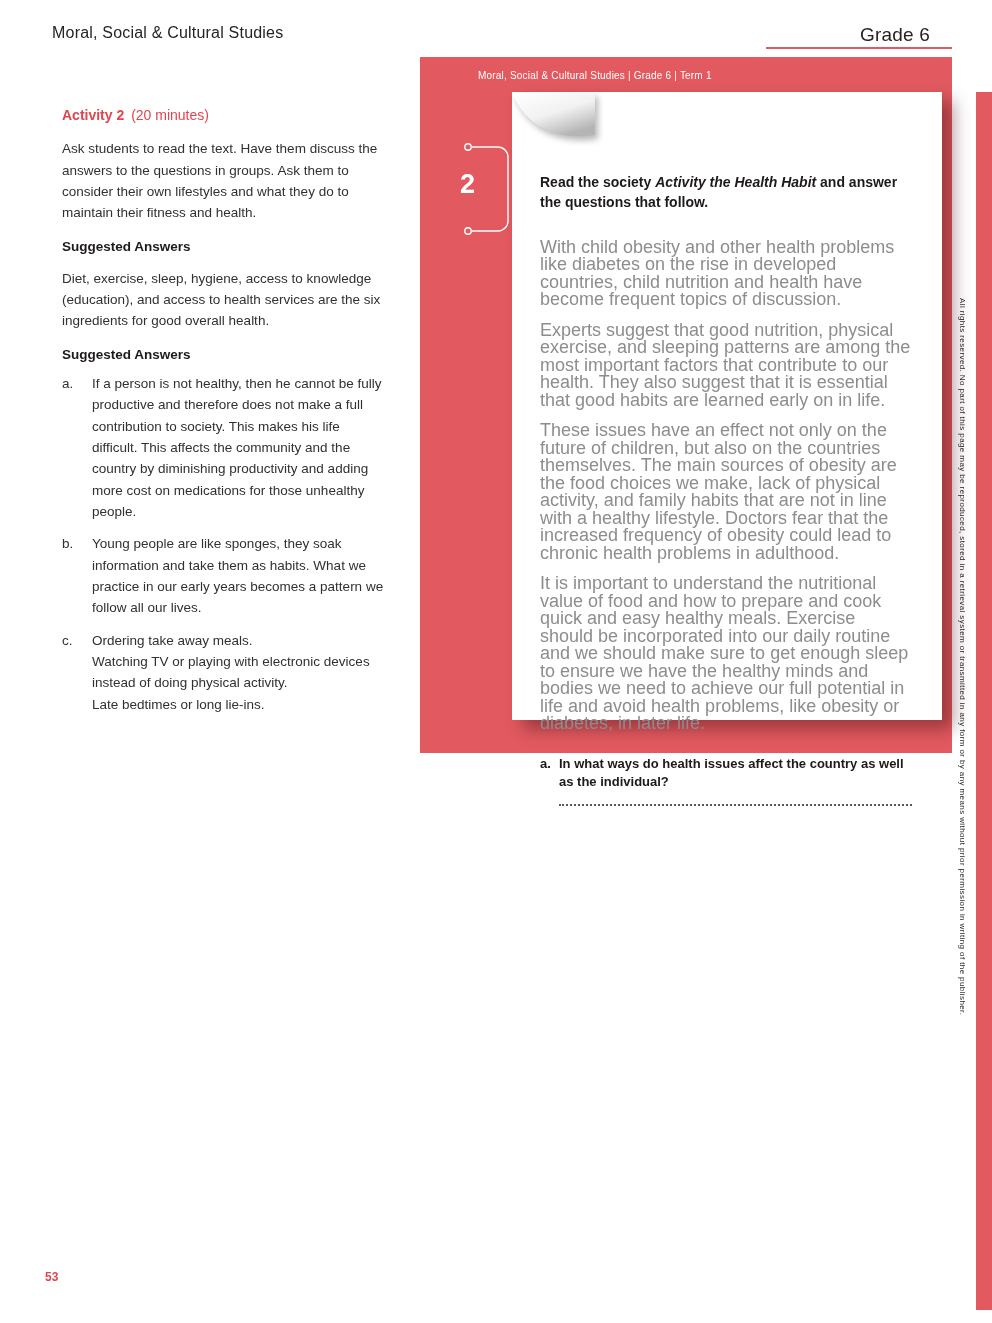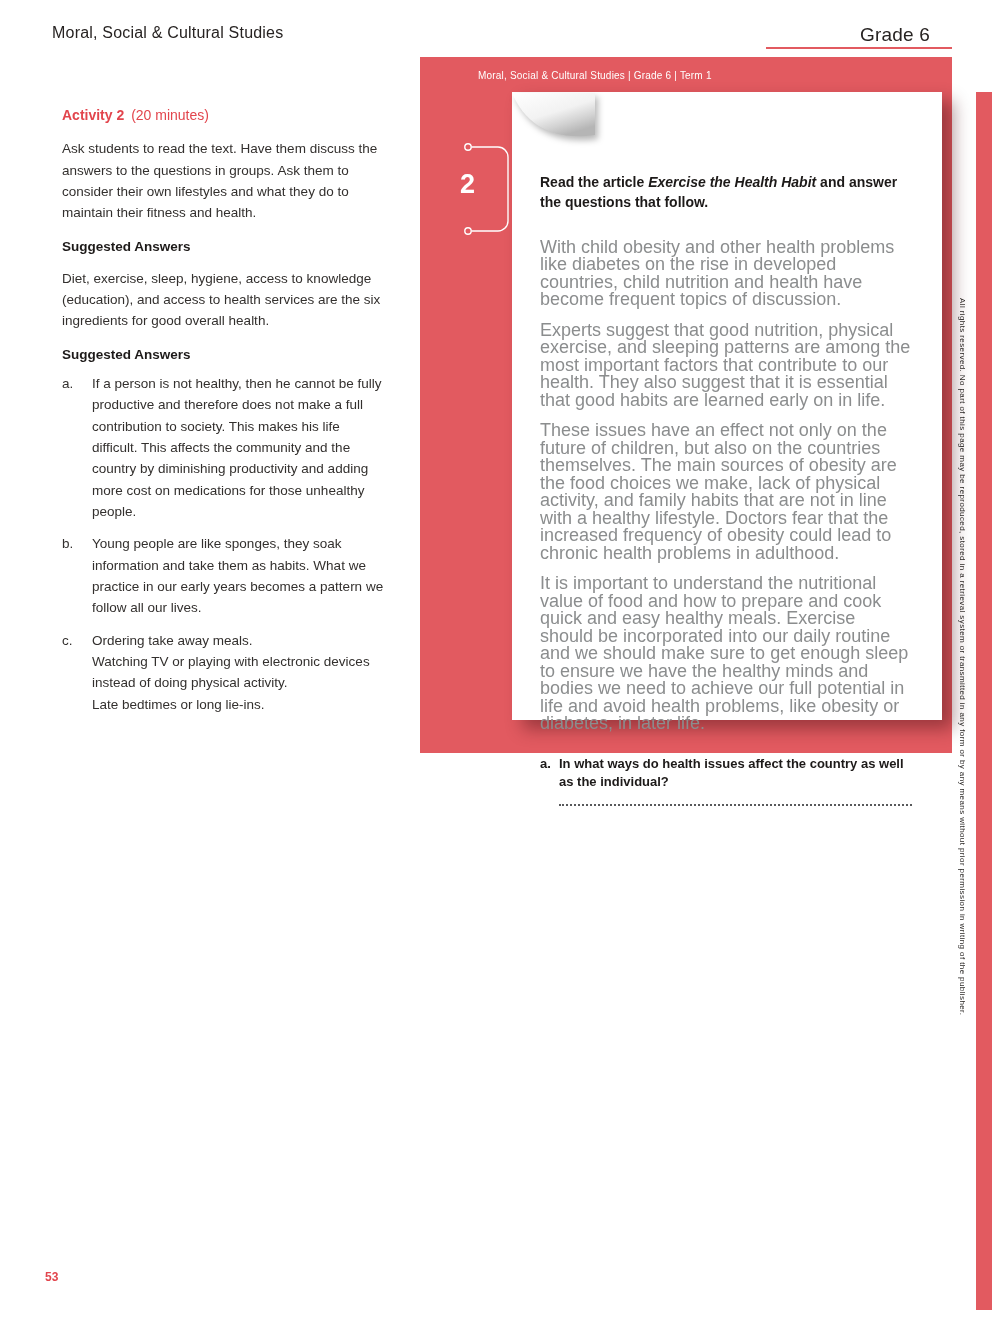--- a/index.html
+++ b/index.html
@@ -108,21 +108,21 @@
           <linearGradient id="curlg" x1="0" y1="0" x2="0.6" y2="1">
             <stop offset="0" stop-color="#ffffff"></stop>
             <stop offset="0.55" stop-color="#f2f2f2"></stop>
             <stop offset="0.8" stop-color="#d2d2d2"></stop>
             <stop offset="1" stop-color="#b5b5b5"></stop>
           </linearGradient>
         </defs>
         <path d="M0,1 C14,33 40,49 83,43 L83,1 Z" fill="url(#curlg)"></path>
       </svg>
 
-      <h3 class="sp-heading"><span>Read the article </span><em>Exercise the Health Habit</em><span> and answer the questions that follow.</span></h3>
+      <h3 class="sp-heading"><span>Read the society </span><em>Activity the Health Habit</em><span> and answer the questions that follow.</span></h3>
 
       <p class="sp-para">With child obesity and other health problems like diabetes on the rise in developed countries, child nutrition and health have become frequent topics of discussion.</p>
       <p class="sp-para">Experts suggest that good nutrition, physical exercise, and sleeping patterns are among the most important factors that contribute to our health. They also suggest that it is essential that good habits are learned early on in life.</p>
       <p class="sp-para">These issues have an effect not only on the future of children, but also on the countries themselves. The main sources of obesity are the food choices we make, lack of physical activity, and family habits that are not in line with a healthy lifestyle. Doctors fear that the increased frequency of obesity could lead to chronic health problems in adulthood.</p>
       <p class="sp-para">It is important to understand the nutritional value of food and how to prepare and cook quick and easy healthy meals. Exercise should be incorporated into our daily routine and we should make sure to get enough sleep to ensure we have the healthy minds and bodies we need to achieve our full potential in life and avoid health problems, like obesity or diabetes, in later life.</p>
 
       <div class="sp-question">
         <span class="q-label">a.</span>
         <span class="q-text">In what ways do health issues affect the country as well as the individual?</span>
       </div>

